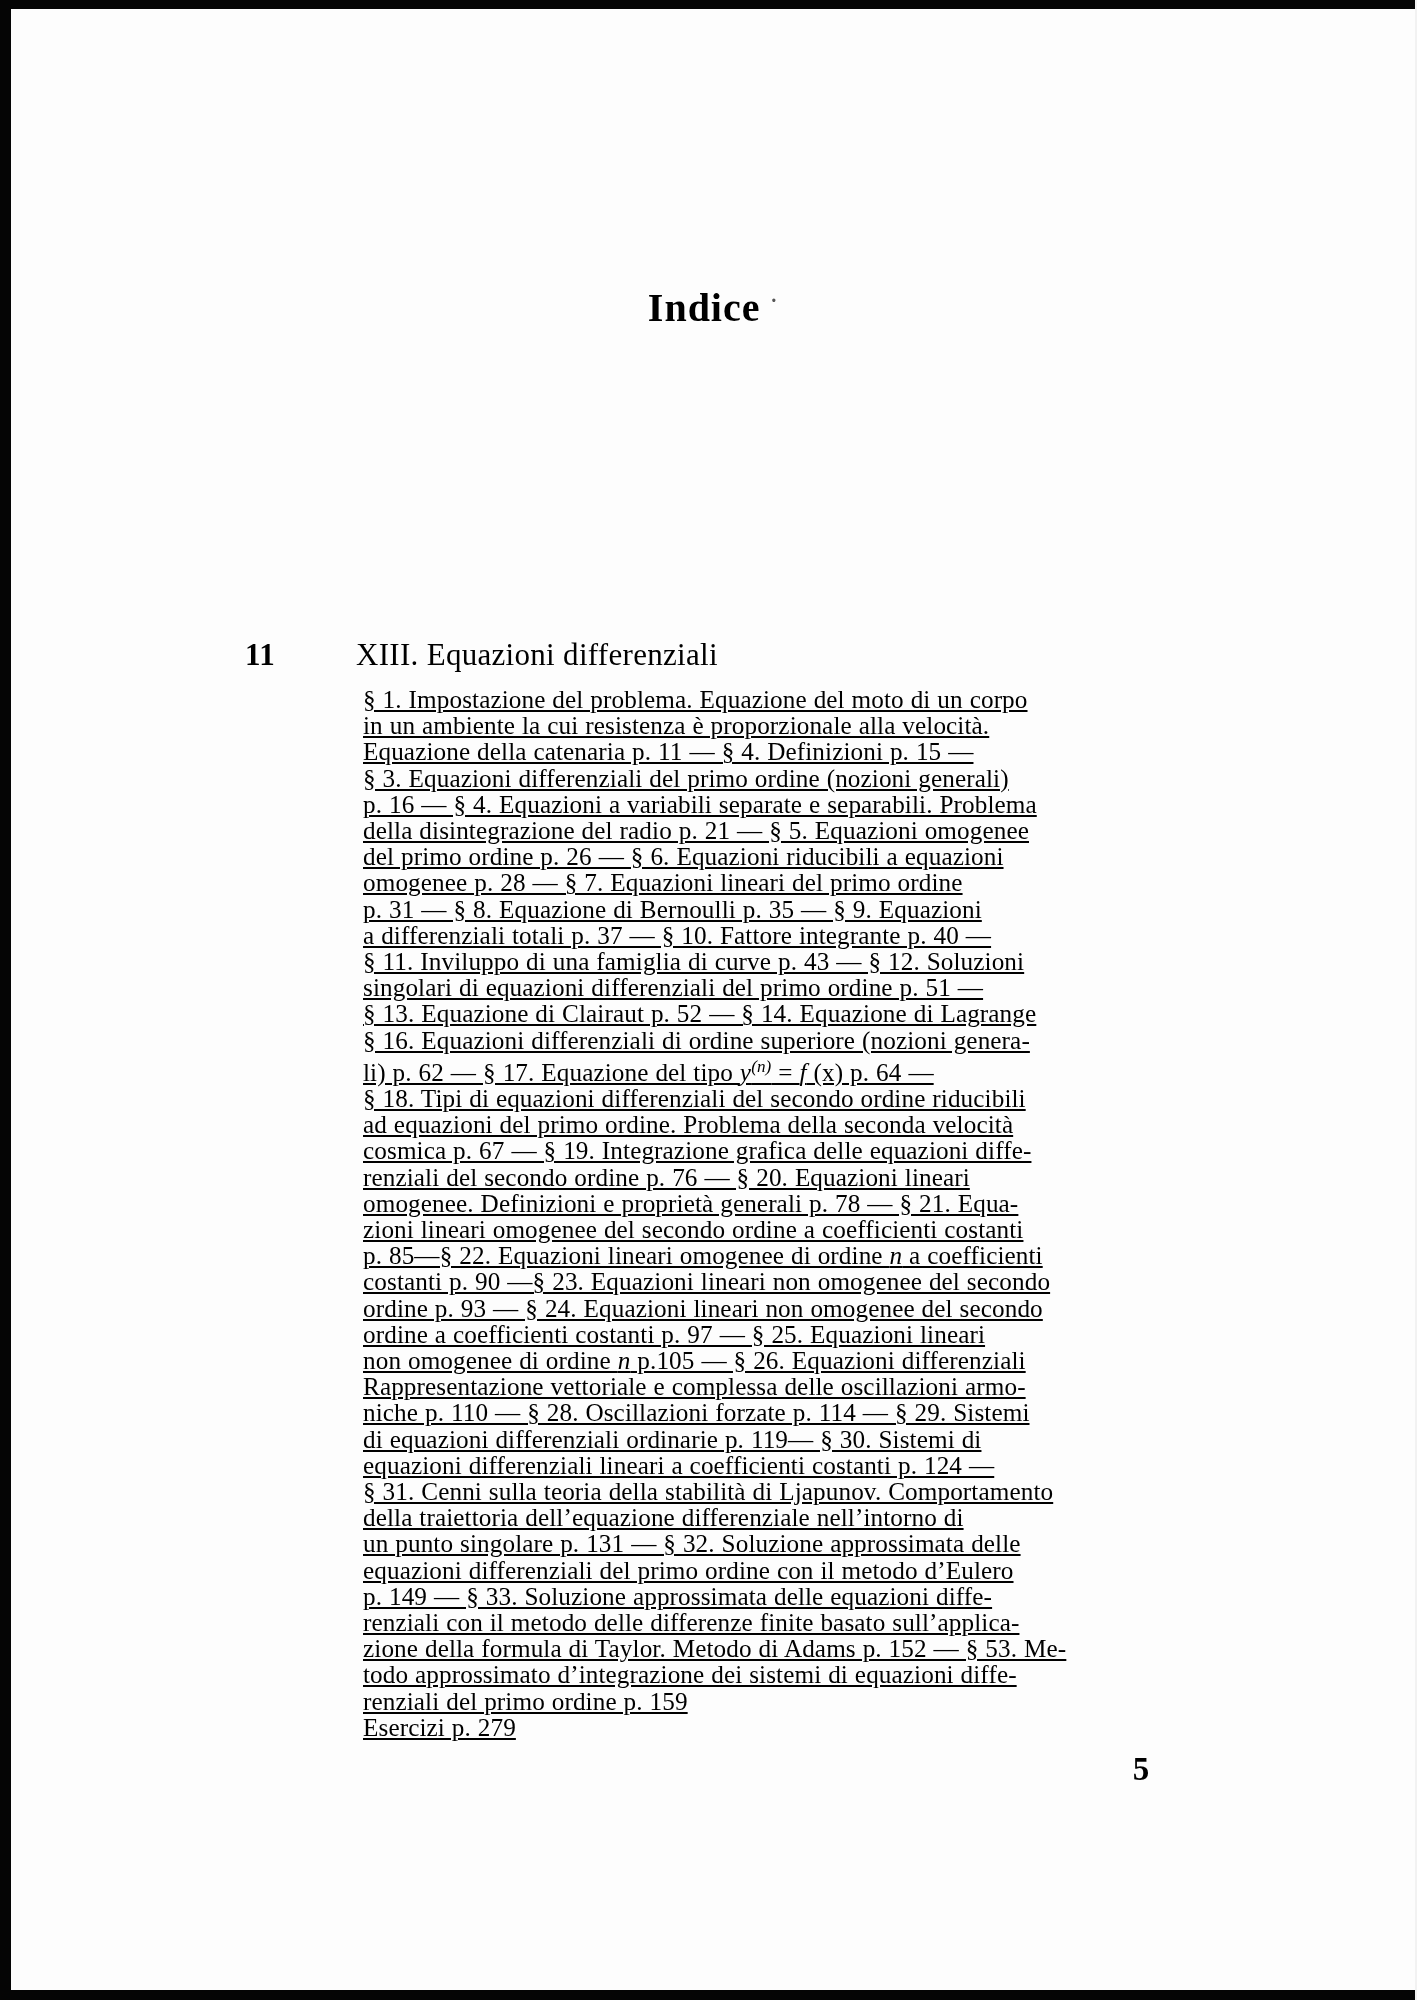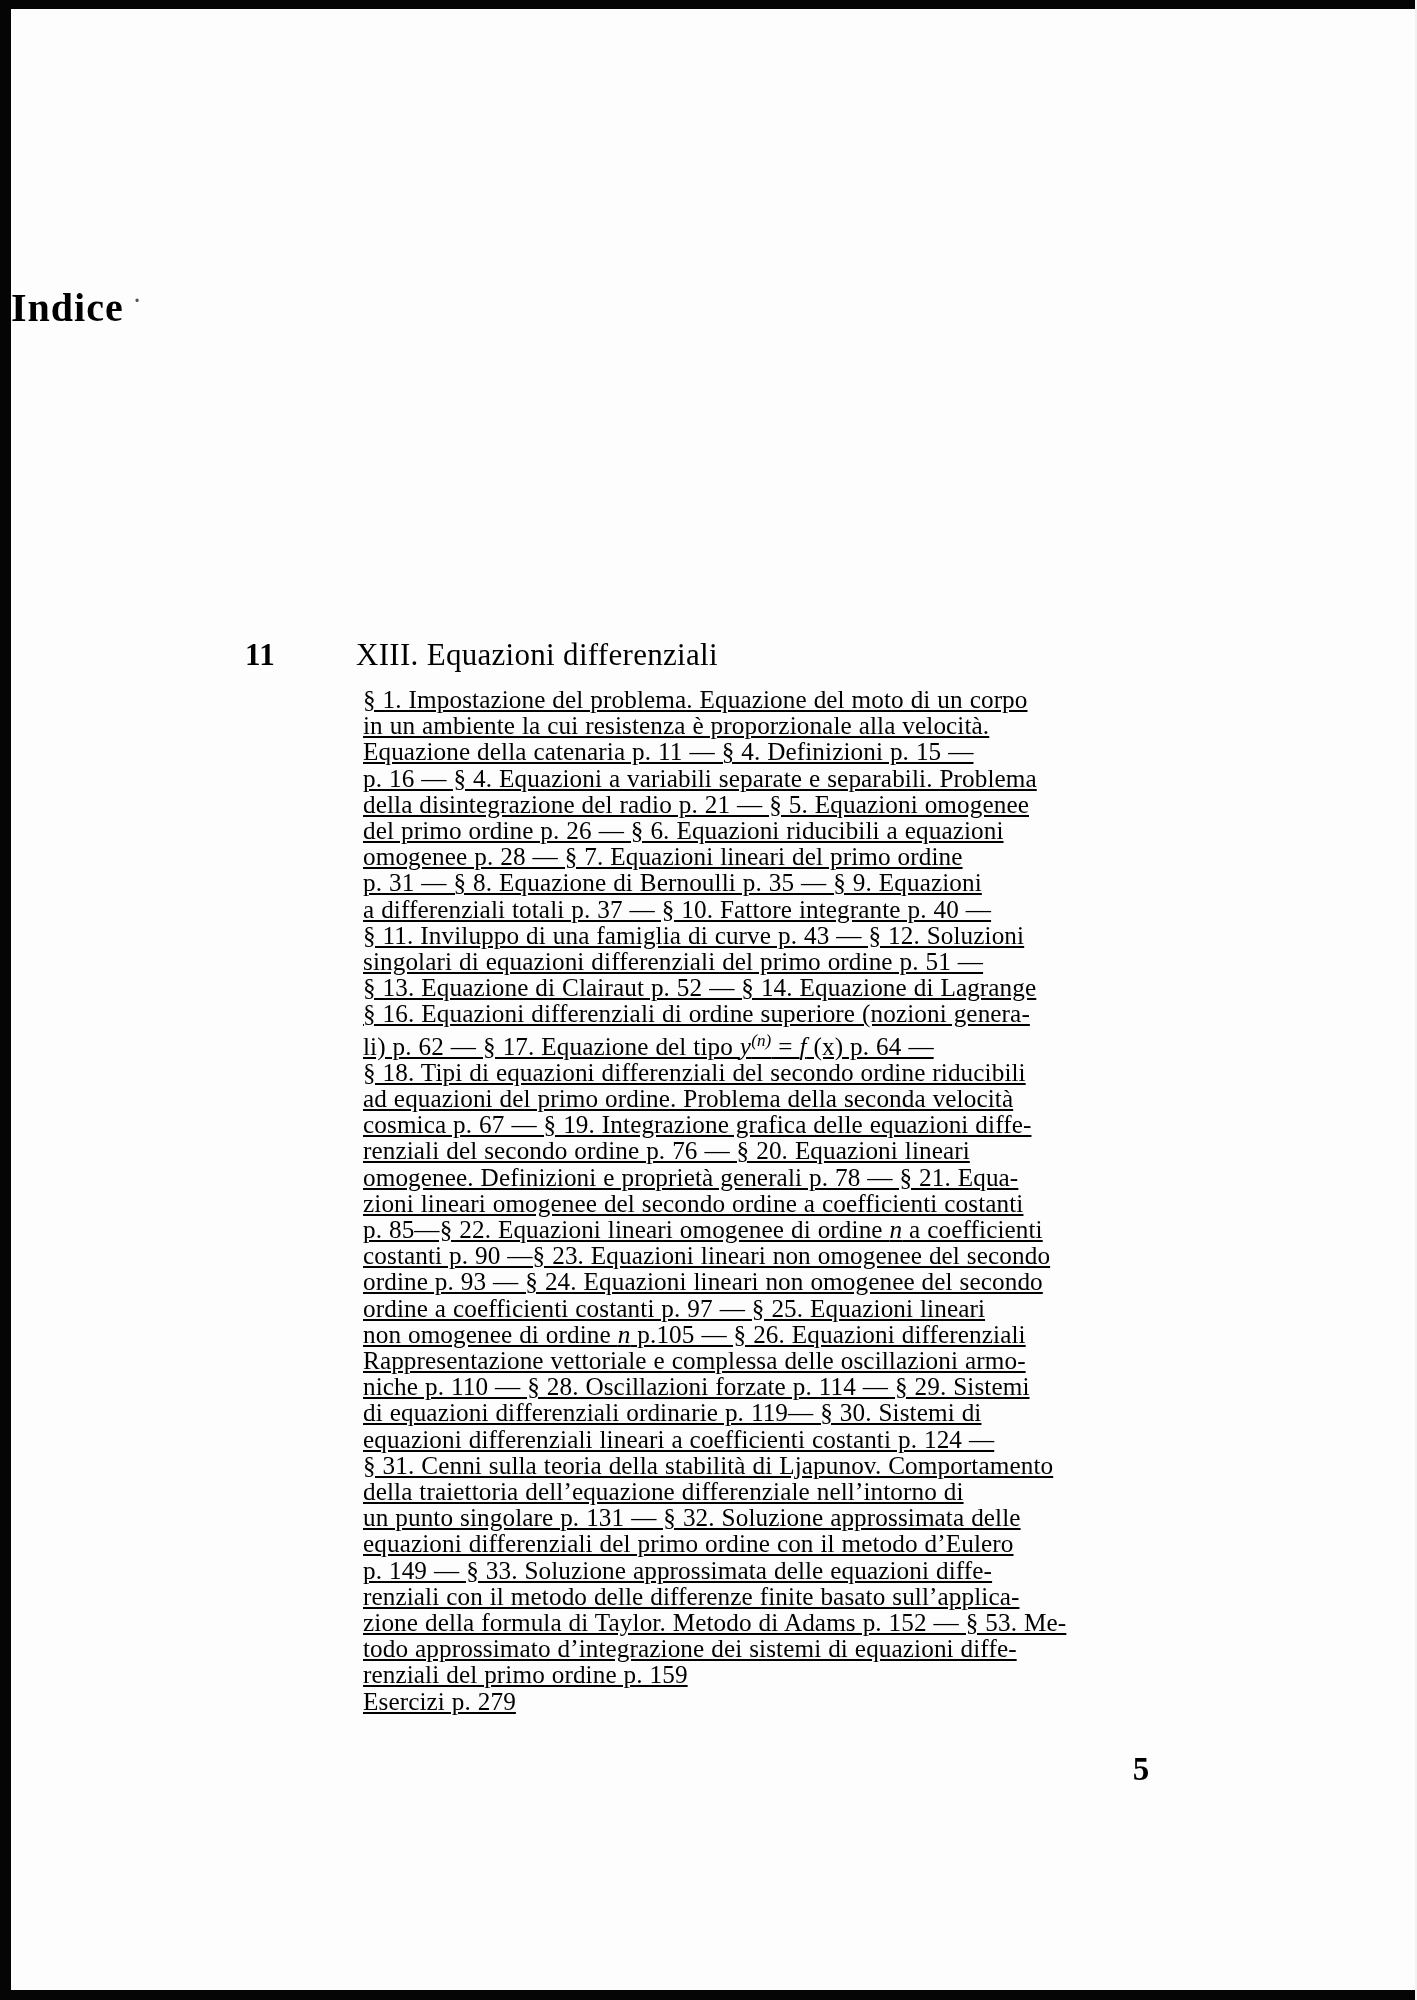--- a/index.html
+++ b/index.html
@@ -49,21 +49,21 @@
     width: 1404px;
     height: 1981px;
     background: #fdfdfd;
   }
 
   .page-title {
     position: absolute;
     left: 0;
     top: 248px;
     width: 1404px;
-    text-align: left;
+    text-align: center;
     font-size: 40px;
     letter-spacing: 1px;
     font-family: "Liberation Serif", "DejaVu Serif", serif;
   }
   .page-title .trailing-dot {
     font-size: 20px;
     vertical-align: 14px;
     margin-left: 10px;
     color: #555;
   }
@@ -141,20 +141,21 @@
 
     <div class="chapter-head">
       <span class="chapter-number">11</span>
       <span class="chapter-title">XIII. Equazioni differenziali</span>
     </div>
 
     <div class="toc-body">
       <span class="ln">§ 1. Impostazione del problema. Equazione del moto di un corpo</span>
       <span class="ln">in un ambiente la cui resistenza è proporzionale alla velocità.</span>
       <span class="ln">Equazione della catenaria p. 11  — § 4. Definizioni p. 15  —</span>
+      <span class="ln">§ 3. Equazioni differenziali del primo ordine (nozioni generali)</span>
       <span class="ln">p. 16  — § 4. Equazioni a variabili separate e separabili. Problema</span>
       <span class="ln">della disintegrazione del radio p. 21  — § 5. Equazioni omogenee</span>
       <span class="ln">del primo ordine p. 26  — § 6. Equazioni riducibili a equazioni</span>
       <span class="ln">omogenee p. 28  — § 7. Equazioni lineari del primo ordine</span>
       <span class="ln">p. 31  — § 8. Equazione di Bernoulli p. 35  — § 9. Equazioni</span>
       <span class="ln">a differenziali totali p.  37 — § 10. Fattore integrante p. 40  —</span>
       <span class="ln">§ 11. Inviluppo di una famiglia di curve p. 43  — § 12. Soluzioni</span>
       <span class="ln">singolari di equazioni differenziali del primo ordine p. 51  —</span>
       <span class="ln">§ 13. Equazione di Clairaut p.  52 — § 14. Equazione di Lagrange</span>
       <span class="ln">§ 16. Equazioni differenziali di ordine superiore (nozioni genera-</span>

